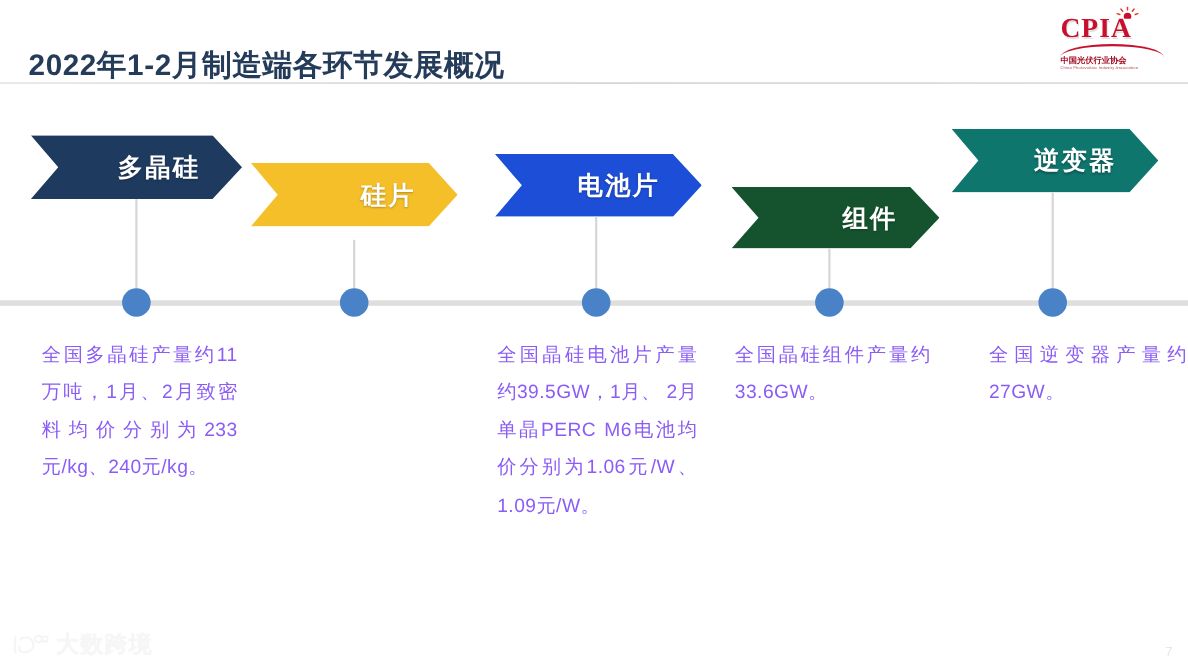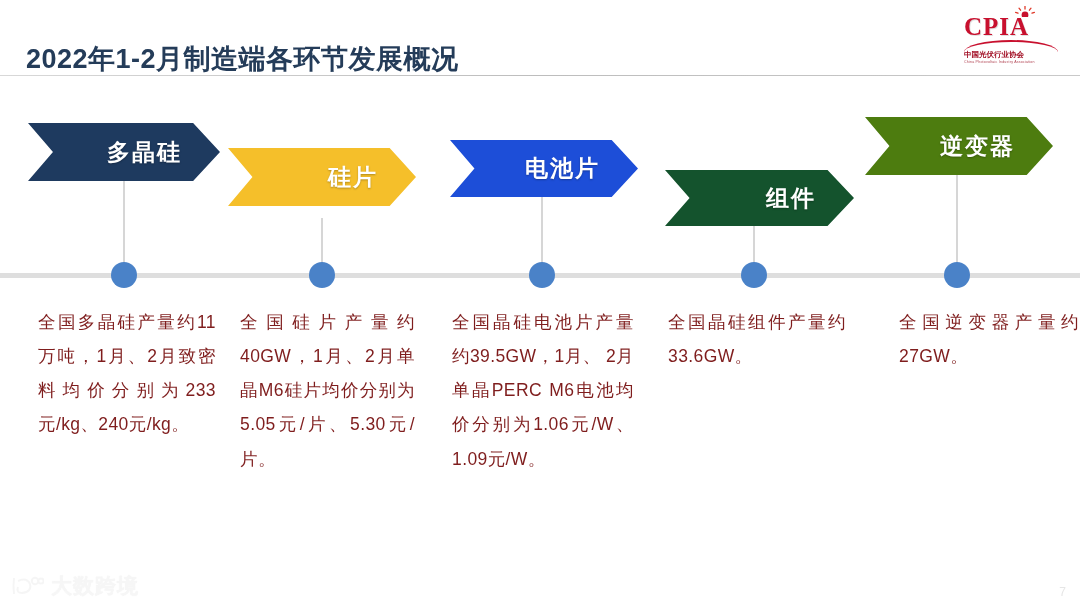--- a/index.html
+++ b/index.html
@@ -115,21 +115,21 @@
     border-radius: 50%;
     background: #4a82c8;
     top: 262px;
   }
 
   
   .desc {
     position: absolute;
     font-size: 17.5px;
     line-height: 1.95;
-    color: #7f1d1d;
+    color: #8b5cf6;
     letter-spacing: 0.4px;
     text-align: justify;
     text-justify: inter-ideograph;
   }
 
   
   .watermark {
     position: absolute;
     left: 10px; bottom: 8px;
     display: flex; align-items: center;
@@ -188,40 +188,39 @@
   </div>
 
   <div class="chevron" style="left:450px; top:140px; width:188px; height:57px; background:#1d4ed8;">
     <span class="chev-label">电池片</span>
   </div>
 
   <div class="chevron" style="left:665px; top:170px; width:189px; height:56px; background:#14532d;">
     <span class="chev-label">组件</span>
   </div>
 
-  <div class="chevron" style="left:865px; top:117px; width:188px; height:58px; background:#4d7c0f;">
+  <div class="chevron" style="left:865px; top:117px; width:188px; height:58px; background:#0f766e;">
     <span class="chev-label">逆变器</span>
   </div>
 
   <div class="stem" style="left:123px; top:181px; height:84px;"></div>
   <div class="stem" style="left:321px; top:218px; height:47px;"></div>
   <div class="stem" style="left:541px; top:197px; height:68px;"></div>
   <div class="stem" style="left:753px; top:226px; height:39px;"></div>
   <div class="stem" style="left:956px; top:175px; height:90px;"></div>
 
   <div class="rail"></div>
   <div class="dot" style="left:111px;"></div>
   <div class="dot" style="left:309px;"></div>
   <div class="dot" style="left:529px;"></div>
   <div class="dot" style="left:741px;"></div>
   <div class="dot" style="left:944px;"></div>
 
   <div class="desc" style="left:38px; top:305px; width:178px;">全国多晶硅产量约11万吨，1月、2月致密料均价分别为233元/kg、240元/kg。</div>
 
-  <div class="desc" style="left:240px; top:305px; width:175px;">全国硅片产量约40GW，1月、2月单晶M6硅片均价分别为5.05元/片、5.30元/片。</div>
 
   <div class="desc" style="left:452px; top:305px; width:182px;">全国晶硅电池片产量 约39.5GW，1月、 2月单晶PERC M6电池均价分别为1.06元/W、 1.09元/W。</div>
 
   <div class="desc" style="left:668px; top:305px; width:178px;">全国晶硅组件产量约33.6GW。</div>
 
   <div class="desc" style="left:872px; top:305px; width:180px;margin-left:27px;">全国逆变器产量约27GW。</div>
 
   <div class="watermark">
     <svg class="wm-mark" viewBox="0 0 34 22">
       <g fill="none" stroke="#eeeeee" stroke-width="2">

